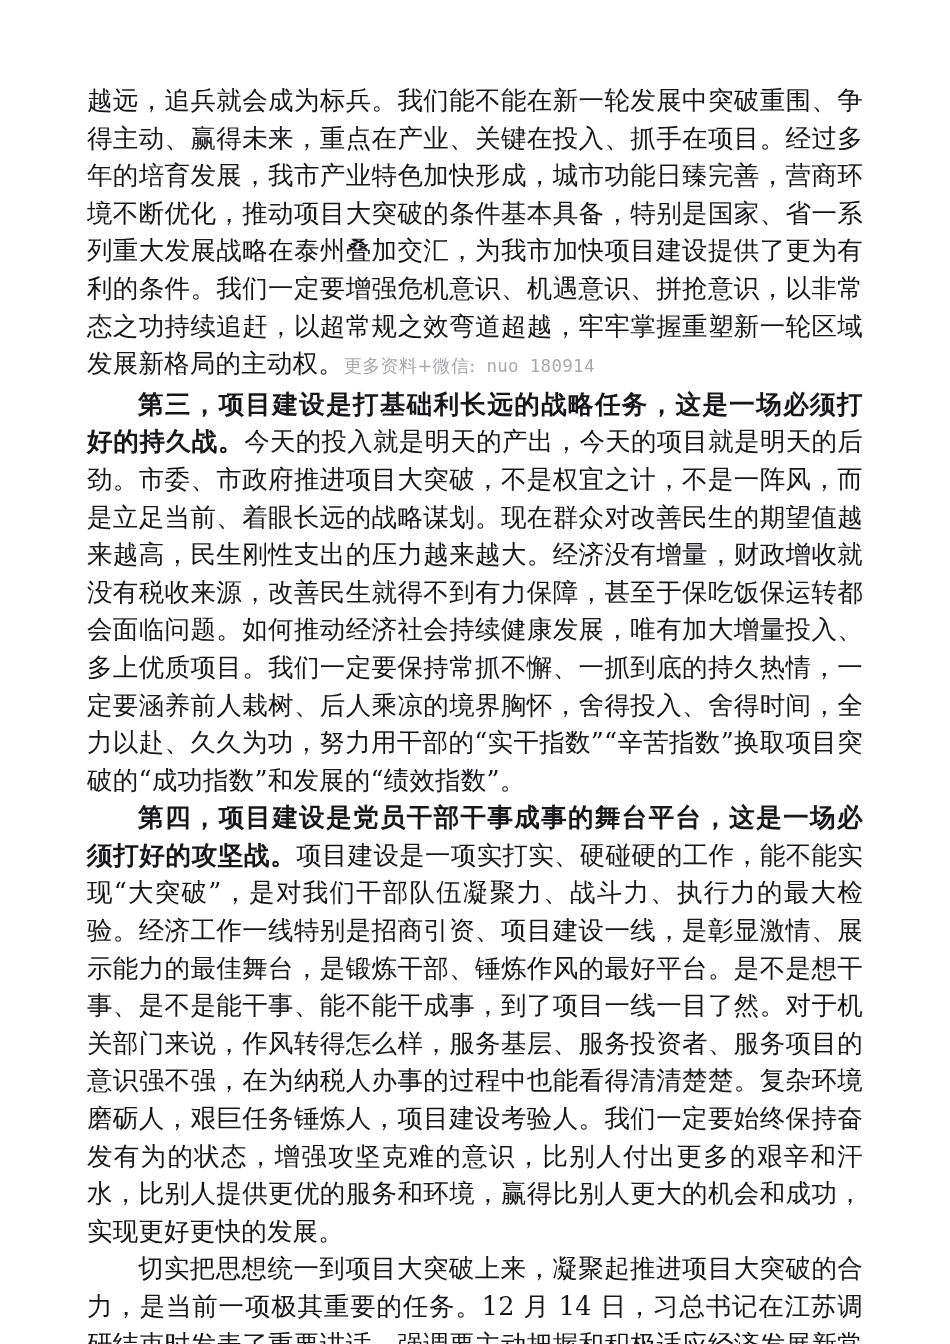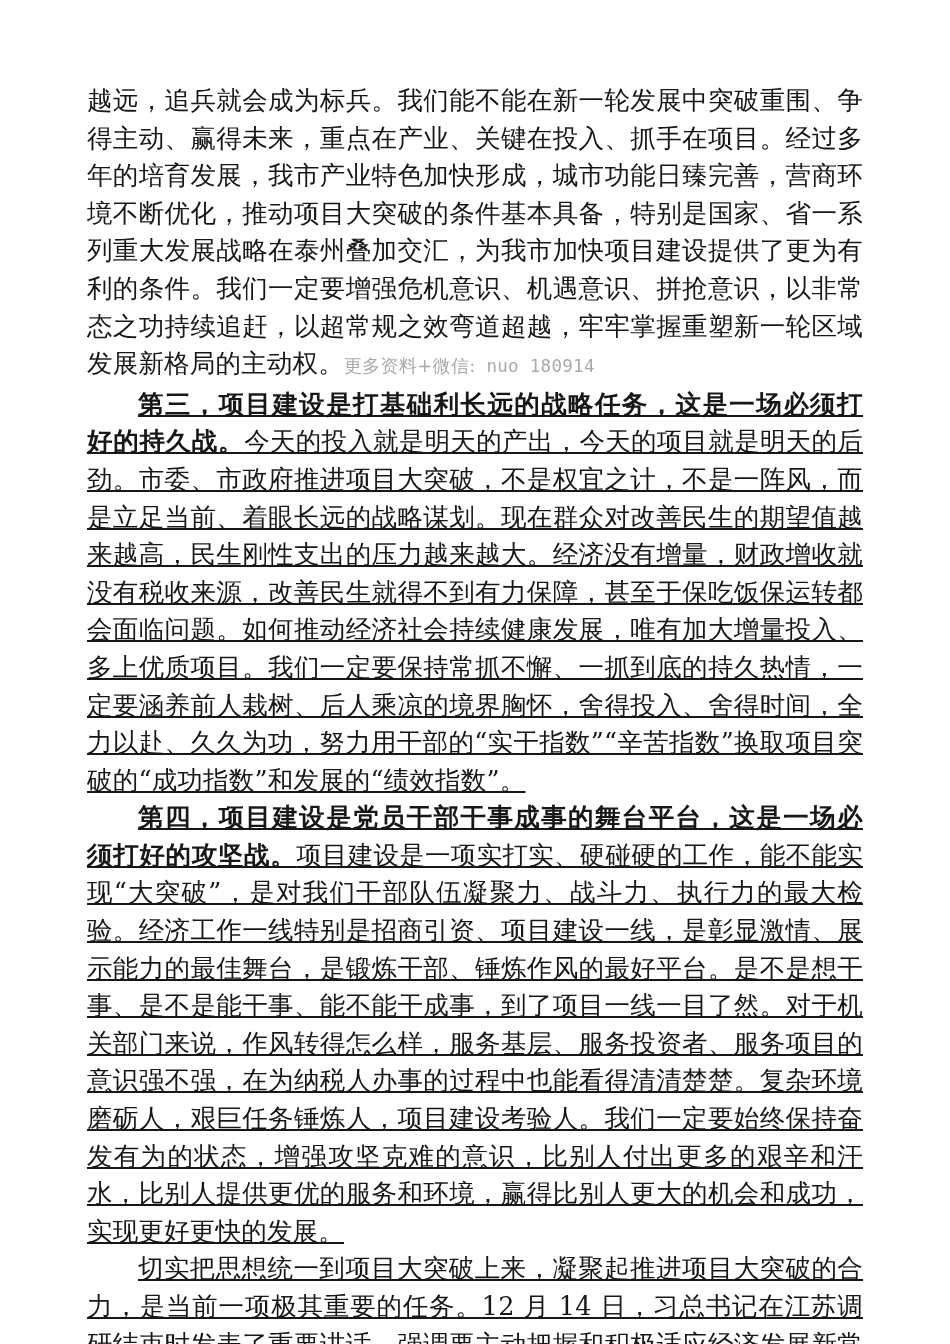--- a/index.html
+++ b/index.html
@@ -33,21 +33,20 @@
     color: #17171a;
     text-align: justify;
     text-justify: inter-character;
     letter-spacing: 0.2px;
     font-family: "DejaVu Serif", "Liberation Serif", serif;
     text-indent: 0;
     word-break: break-all;
   }
   .para.indent {
     text-indent: 51px;
-    text-decoration: underline;
   }
   .lead {
     font-weight: bold;
     letter-spacing: 0.6px;
   }
   .watermark {
     color: #a9a9ad;
     font-size: 17.5px;
     font-family: "DejaVu Sans Mono", "Liberation Mono", monospace;
     letter-spacing: 0.3px;

